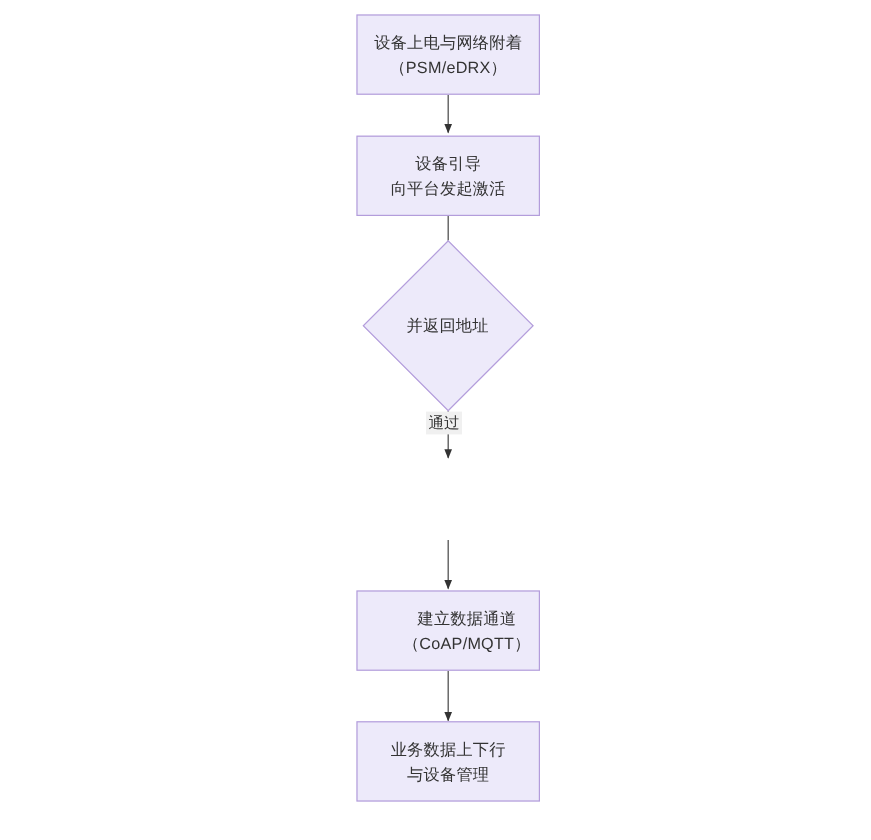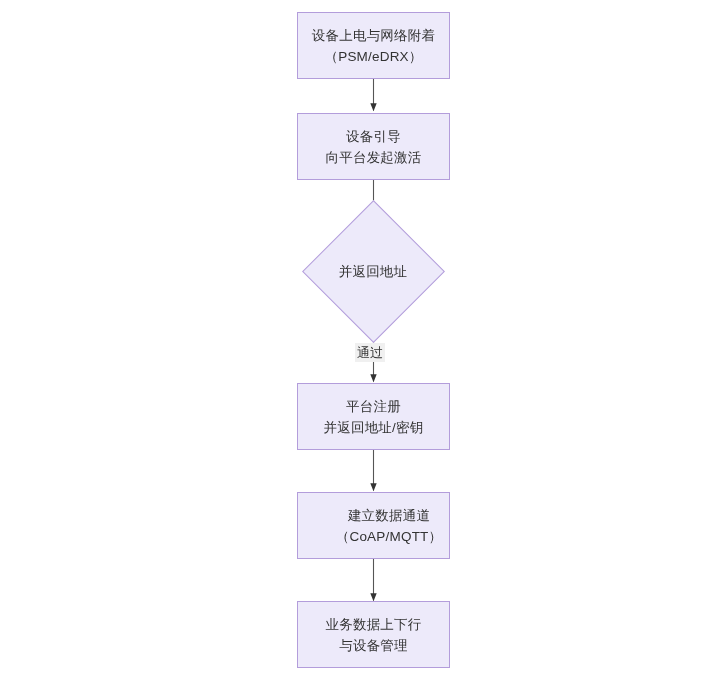--- a/index.html
+++ b/index.html
@@ -108,24 +108,20 @@
 向平台发起激活</span>
   </div>
 
   <div class="node node-decision" style="left:303px; top:202px;">
     <span class="diamond-shape"></span>
     <span class="node-label">并返回地址</span>
   </div>
 
   <div class="edge-label" style="left:355px; top:343px;">通过</div>
 
-  <div class="node node-process" style="left:297px; top:383px;">
-    <span class="node-label">平台注册
-并返回地址/密钥</span>
-  </div>
 
   <div class="node node-process" style="left:297px; top:492px;padding-left:31px;">
     <span class="node-label">建立数据通道
 （CoAP/MQTT）</span>
   </div>
 
   <div class="node node-process" style="left:297px; top:601px;">
     <span class="node-label">业务数据上下行
 与设备管理</span>
   </div>

